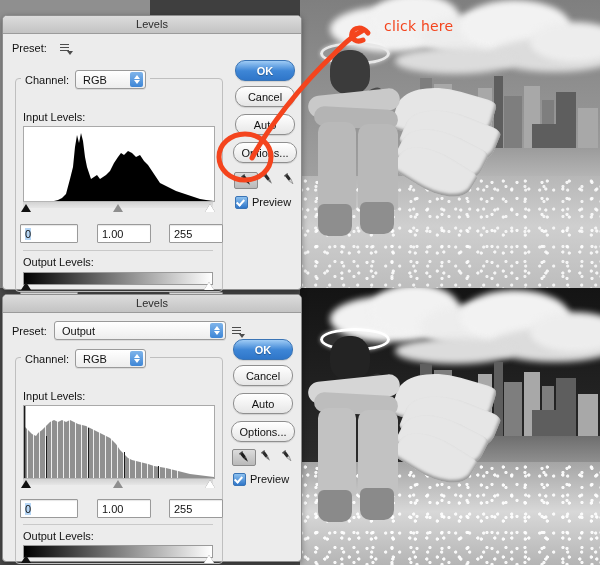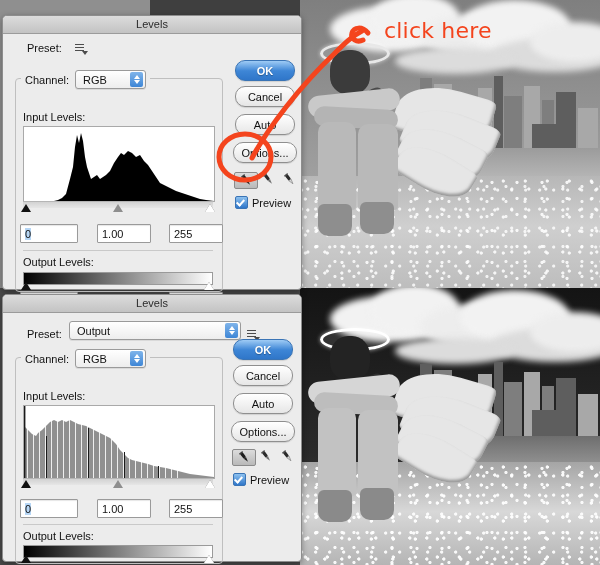--- a/index.html
+++ b/index.html
@@ -54,21 +54,21 @@
     box-shadow:0 2px 6px rgba(0,0,0,.35);
     font-size:11px;color:#1a1a1a;
   }
   .titlebar{
     height:17px;line-height:17px;text-align:center;font-size:11px;color:#2b2b2b;
     background:linear-gradient(#dcdcdc,#c3c3c3);
     border-bottom:1px solid #9b9b9b;border-radius:4px 4px 0 0;
   }
   .body{position:relative;padding:0;}
 
-  .row-preset{position:absolute;left:24px;top:8px;display:flex;align-items:flex-end;}
+  .row-preset{position:absolute;left:9px;top:8px;display:flex;align-items:center;}
   .lbl{font-size:11px;color:#121212;}
   .popup{
     position:relative;height:17px;border:1px solid #9a9a9a;border-radius:3px;
     background:linear-gradient(#ffffff,#ededed);
     display:flex;align-items:center;padding:0 20px 0 7px;font-size:11px;color:#111;
     box-shadow:0 1px 0 rgba(0,0,0,.08);
   }
   .popup .stepper{
     position:absolute;right:2px;top:1px;width:13px;height:15px;border-radius:2px;
     background:linear-gradient(#7fb4ea,#3e86d6);
@@ -126,30 +126,30 @@
   .btn.primary{
     border:1px solid #3a74b5;color:#fff;font-weight:bold;
     background:linear-gradient(#9ecbf5,#3e86d6 52%,#2f76c9);
     text-shadow:0 1px 1px rgba(0,0,0,.30);
   }
 
   .pip{position:absolute;width:22px;height:15px;display:flex;align-items:center;justify-content:center;}
   .pip.active{border:1px solid #8b8b8b;border-radius:2px;background:linear-gradient(#dcdcdc,#b9b9b9);}
   .pip svg{display:block;}
 
-  .chk{position:absolute;display:flex;align-items:center;gap:4px;font-size:11px;color:#111;}
+  .chk{position:absolute;display:flex;align-items:flex-start;gap:4px;font-size:11px;color:#111;}
   .chkbox{width:11px;height:11px;border:1px solid #3a74b5;border-radius:2px;
           background:linear-gradient(#8dc1ef,#2f76c9);position:relative;}
   .chkbox:after{content:"";position:absolute;left:2px;top:1px;width:3px;height:6px;
           border:solid #fff;border-width:0 2px 2px 0;transform:rotate(42deg);}
 
   
   .anno{position:absolute;left:0;top:0;width:600px;height:565px;pointer-events:none;}
   .clickhere{
-    position:absolute;left:384px;top:18px;font-size:22px;color:#f4441d;
+    position:absolute;left:384px;top:18px;font-size:14px;color:#f4441d;
     font-family:"DejaVu Sans", sans-serif;letter-spacing:.2px;
   }
 </style>
 </head>
 <body>
 
 <div class="stage">
 
   <div class="photo-bgfill-top"></div>
   <div class="photo-bgfill-bot"></div>

